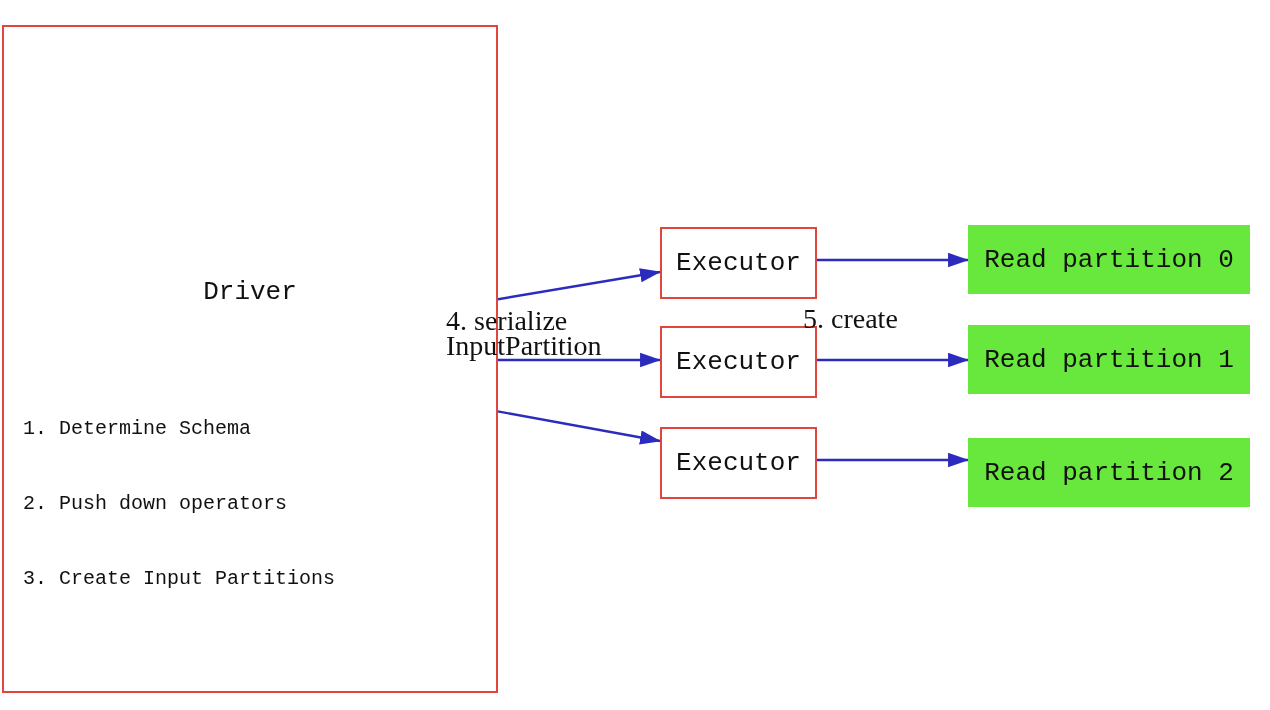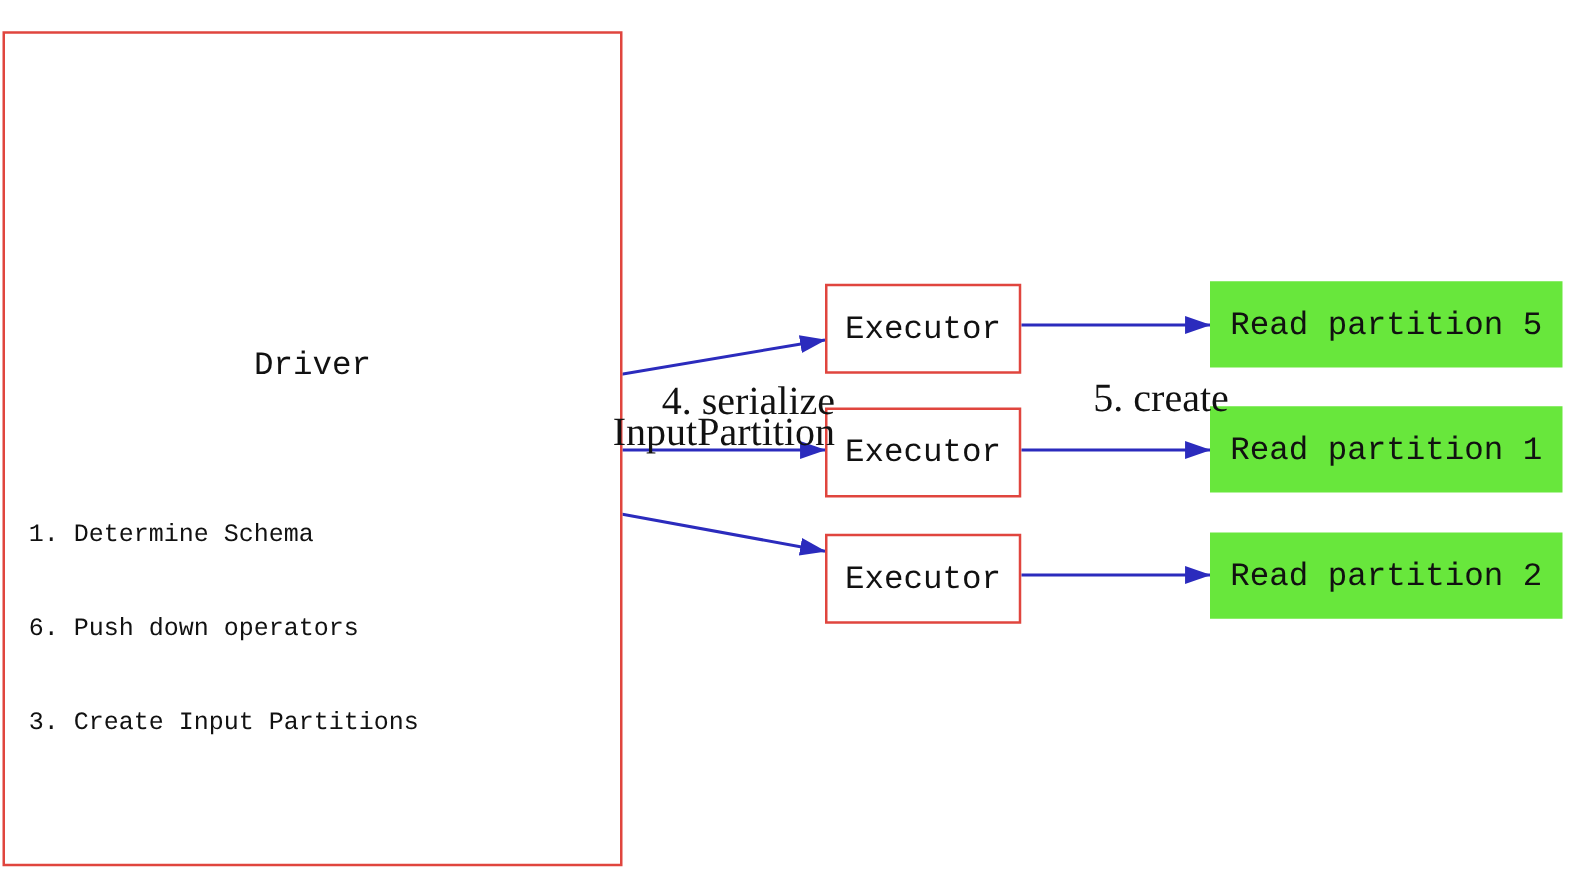--- a/index.html
+++ b/index.html
@@ -64,26 +64,26 @@
     position: absolute;
     left: 968px;
     width: 282px; height: 69px;
     background: var(--partition-green);
     display: flex; align-items: center; justify-content: center;
     font-size: 26px;
     white-space: pre;
   }
   .partition-0 { top: 225px; }
   .partition-1 { top: 325px; }
-  .partition-2 { top: 426px; }
+  .partition-2 { top: 438px; }
 
   .arrow-label {
     position: absolute;
-    text-align: right;
-    font-size: 32px;
+    text-align: left;
+    font-size: 28px;
     line-height: 25px;
   }
   .label-serialize { left: 446px; top: 308px; width: 222px; }
   .label-create    { left: 803px; top: 306px; width: 180px; }
 
   .arrows-layer {
     position: absolute;
     left: 0; top: 0;
     width: 1270px; height: 710px;
     pointer-events: none;
@@ -111,37 +111,37 @@
     <line class="arrow-line" marker-end="url(#ah)" x1="452" y1="403" x2="660" y2="441"></line>
     <line class="arrow-line" marker-end="url(#ah)" x1="817" y1="260" x2="968" y2="260"></line>
     <line class="arrow-line" marker-end="url(#ah)" x1="817" y1="360" x2="968" y2="360"></line>
     <line class="arrow-line" marker-end="url(#ah)" x1="817" y1="460" x2="968" y2="460"></line>
   </svg>
 
   <div class="driver-box">
     <div class="driver-title mono">Driver</div>
     <div class="driver-steps mono">
       <div>1. Determine Schema</div>
-      <div>6. Push down operators</div>
+      <div>2. Push down operators</div>
       <div>3. Create Input Partitions</div>
     </div>
   </div>
 
   <div class="executor-box executor-0 mono">
     <span>Executor</span>
   </div>
   <div class="executor-box executor-1 mono">
     <span>Executor</span>
   </div>
   <div class="executor-box executor-2 mono">
     <span>Executor</span>
   </div>
 
   <div class="partition-box partition-0 mono">
-    <span>Read partition 5</span>
+    <span>Read partition 0</span>
   </div>
   <div class="partition-box partition-1 mono">
     <span>Read partition 1</span>
   </div>
   <div class="partition-box partition-2 mono">
     <span>Read partition 2</span>
   </div>
 
   <div class="arrow-label label-serialize serif">
     <div>4. serialize</div>

